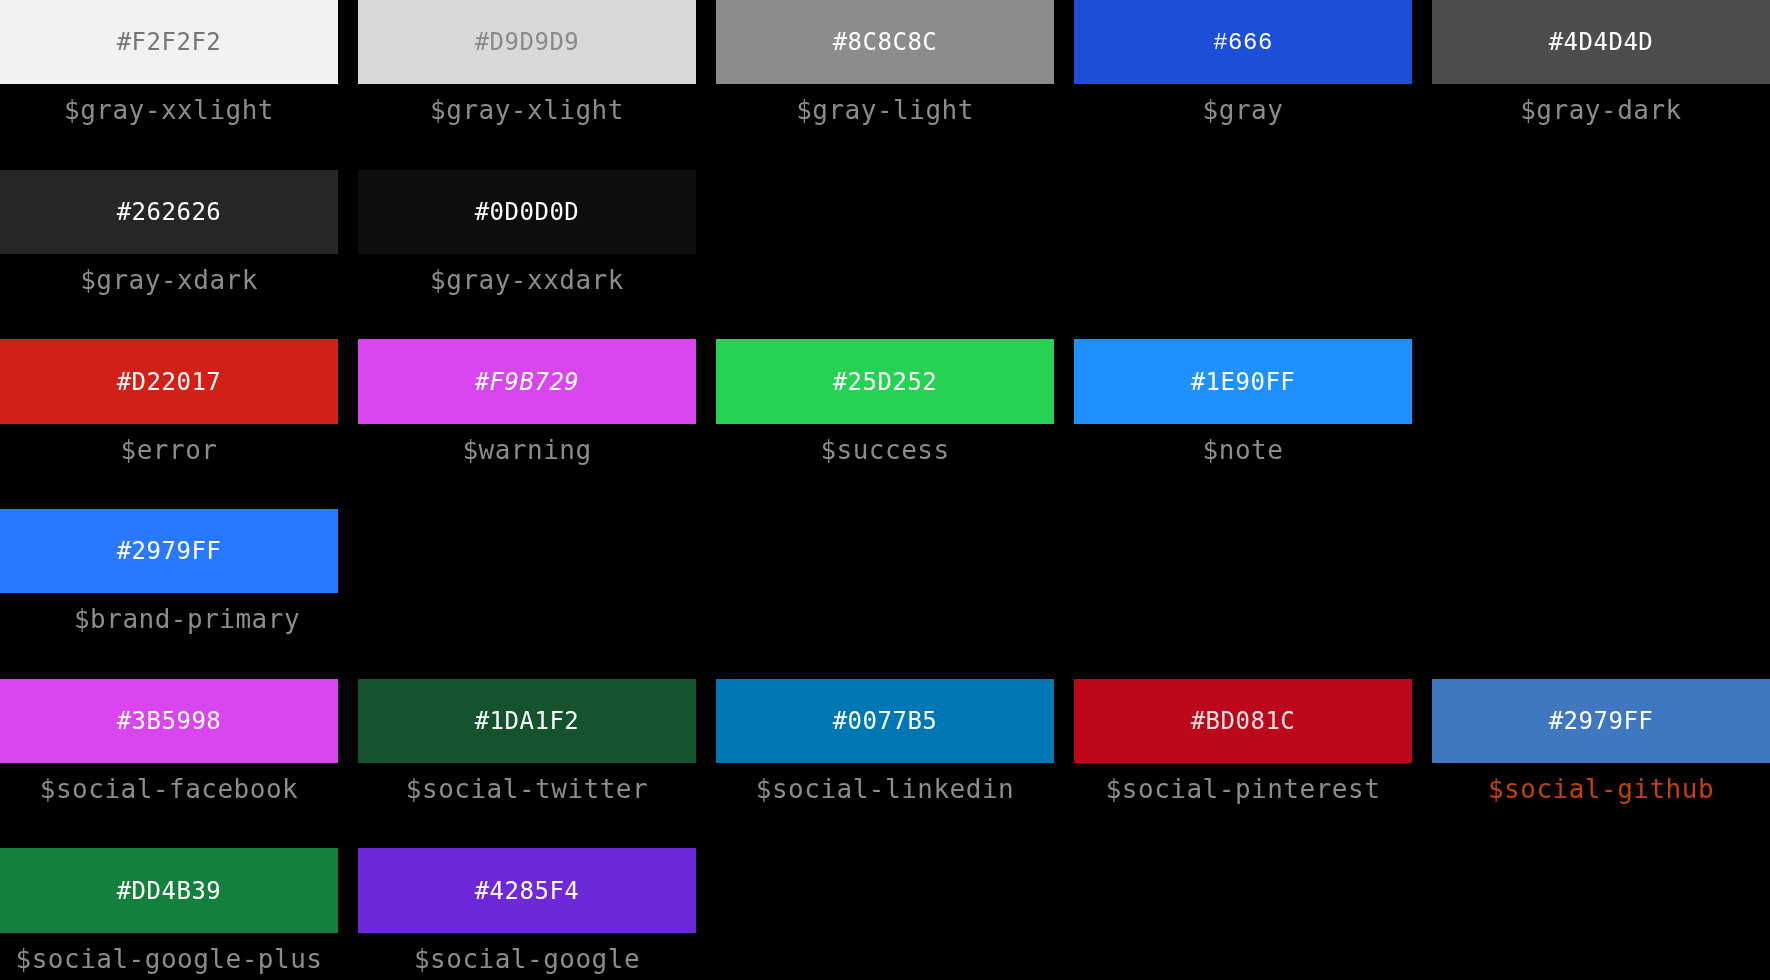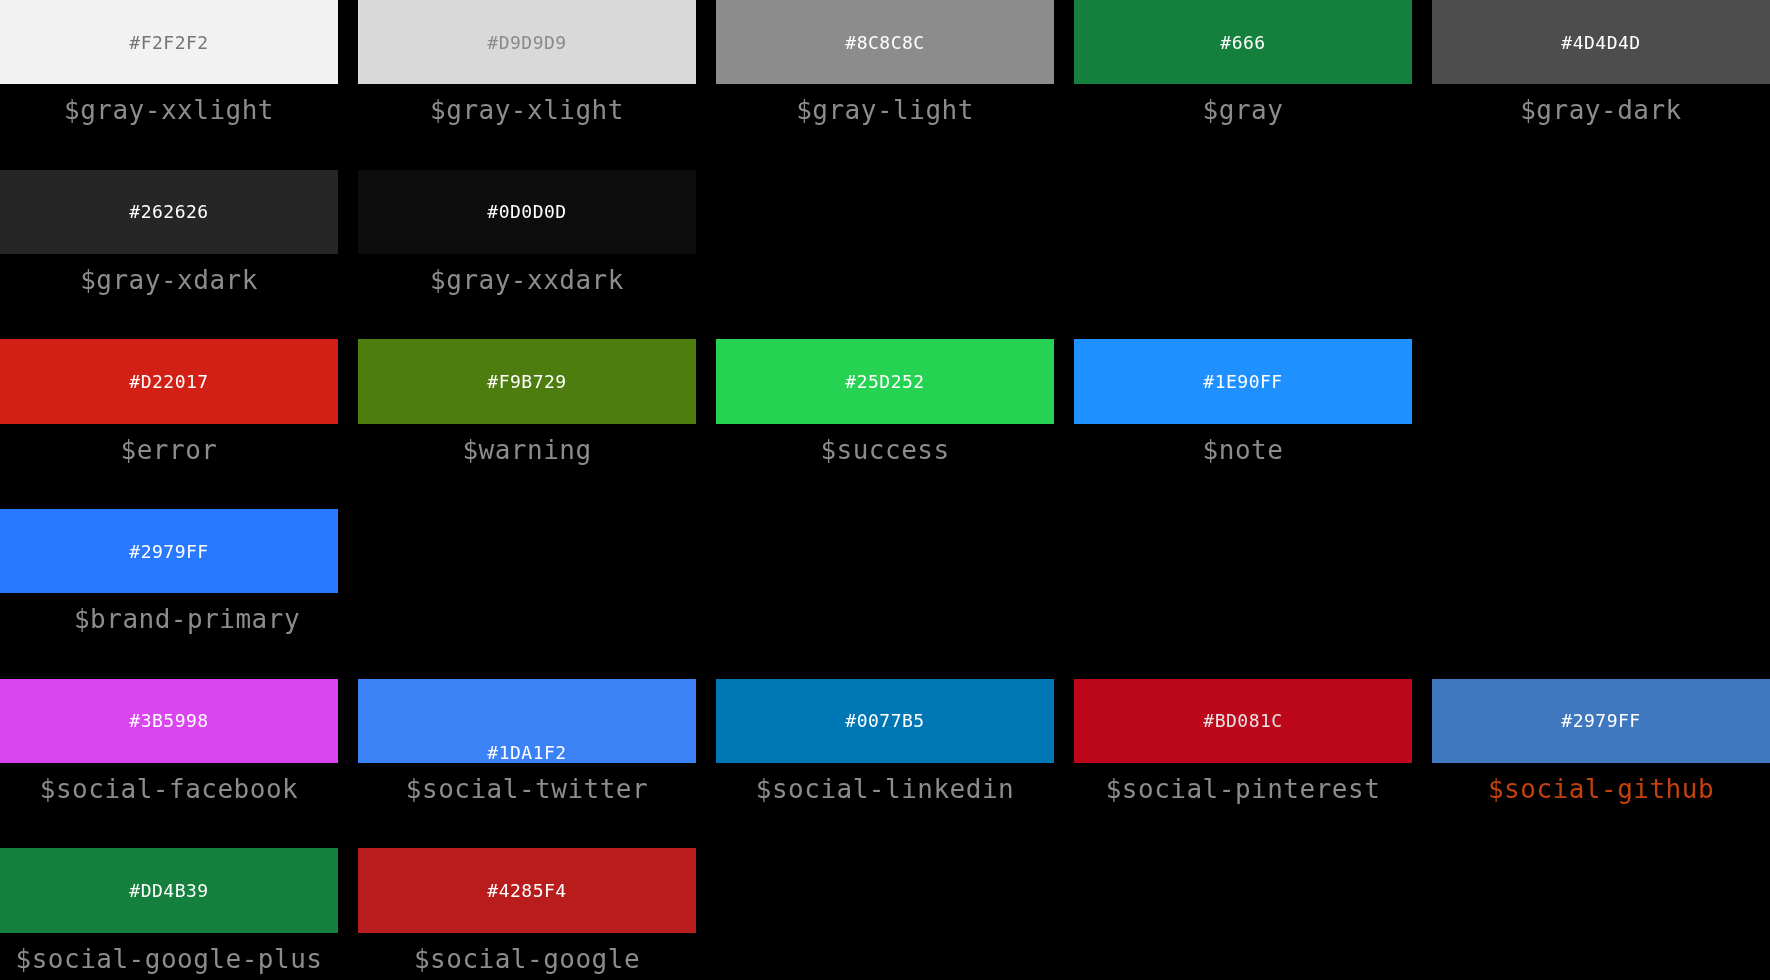--- a/index.html
+++ b/index.html
@@ -27,21 +27,21 @@
     display: flex;
     flex-direction: column;
   }
   .swatch-box {
     height: 90px;
     display: flex;
     align-items: center;
     justify-content: center;
   }
   .swatch-hex {
-    font-size: 18px;
+    font-size: 24px;
     letter-spacing: 0.5px;
     white-space: nowrap;
   }
   .swatch-label {
     height: 79px;
     display: flex;
     justify-content: center;
     align-items: flex-start;
     padding-top: 11px;
     font-size: 26px;
@@ -69,21 +69,21 @@
   </div>
 
   <div class="swatch-cell">
     <div class="swatch-box" style="background: rgb(140, 140, 140);">
       <span class="swatch-hex" style="color: rgb(255, 255, 255);">#8C8C8C</span>
     </div>
     <div class="swatch-label" style="color: rgb(140, 140, 140);">$gray-light</div>
   </div>
 
   <div class="swatch-cell">
-    <div class="swatch-box" style="background: #15803d;">
+    <div class="swatch-box" style="background: #1d4ed8; font-family: Liberation Mono, monospace;">
       <span class="swatch-hex" style="color: rgb(255, 255, 255);">#666</span>
     </div>
     <div class="swatch-label" style="color: rgb(140, 140, 140);">$gray</div>
   </div>
 
   <div class="swatch-cell">
     <div class="swatch-box" style="background: rgb(77, 77, 77);">
       <span class="swatch-hex" style="color: rgb(255, 255, 255);">#4D4D4D</span>
     </div>
     <div class="swatch-label" style="color: rgb(140, 140, 140);">$gray-dark</div>
@@ -106,21 +106,21 @@
 </div>
     <div class="swatch-row">
   <div class="swatch-cell">
     <div class="swatch-box" style="background: rgb(210, 32, 23);">
       <span class="swatch-hex" style="color: rgb(255, 255, 255);">#D22017</span>
     </div>
     <div class="swatch-label" style="color: rgb(140, 140, 140);">$error</div>
   </div>
 
   <div class="swatch-cell">
-    <div class="swatch-box" style="background: #4d7c0f;">
+    <div class="swatch-box" style="background: #d946ef; font-style: italic;">
       <span class="swatch-hex" style="color: rgb(255, 255, 255);">#F9B729</span>
     </div>
     <div class="swatch-label" style="color: rgb(140, 140, 140);">$warning</div>
   </div>
 
   <div class="swatch-cell">
     <div class="swatch-box" style="background: rgb(37, 210, 82);">
       <span class="swatch-hex" style="color: rgb(255, 255, 255);">#25D252</span>
     </div>
     <div class="swatch-label" style="color: rgb(140, 140, 140);">$success</div>
@@ -143,21 +143,21 @@
 </div>
     <div class="swatch-row">
   <div class="swatch-cell">
     <div class="swatch-box" style="background: #d946ef;">
       <span class="swatch-hex" style="color: rgb(255, 255, 255);">#3B5998</span>
     </div>
     <div class="swatch-label" style="color: rgb(140, 140, 140);">$social-facebook</div>
   </div>
 
   <div class="swatch-cell">
-    <div class="swatch-box" style="background: #3b82f6; align-items: flex-end;">
+    <div class="swatch-box" style="background: #14532d;">
       <span class="swatch-hex" style="color: rgb(255, 255, 255);">#1DA1F2</span>
     </div>
     <div class="swatch-label" style="color: rgb(140, 140, 140);">$social-twitter</div>
   </div>
 
   <div class="swatch-cell">
     <div class="swatch-box" style="background: rgb(0, 119, 181);">
       <span class="swatch-hex" style="color: rgb(255, 255, 255);">#0077B5</span>
     </div>
     <div class="swatch-label" style="color: rgb(140, 140, 140);">$social-linkedin</div>
@@ -179,19 +179,19 @@
 </div>
     <div class="swatch-row">
   <div class="swatch-cell">
     <div class="swatch-box" style="background: #15803d;">
       <span class="swatch-hex" style="color: rgb(255, 255, 255);">#DD4B39</span>
     </div>
     <div class="swatch-label" style="color: rgb(140, 140, 140);">$social-google-plus</div>
   </div>
 
   <div class="swatch-cell">
-    <div class="swatch-box" style="background: #b91c1c;">
+    <div class="swatch-box" style="background: #6d28d9;">
       <span class="swatch-hex" style="color: rgb(255, 255, 255);">#4285F4</span>
     </div>
     <div class="swatch-label" style="color: rgb(140, 140, 140);">$social-google</div>
   </div>
 </div>
   </div>
 
 </body></html>

